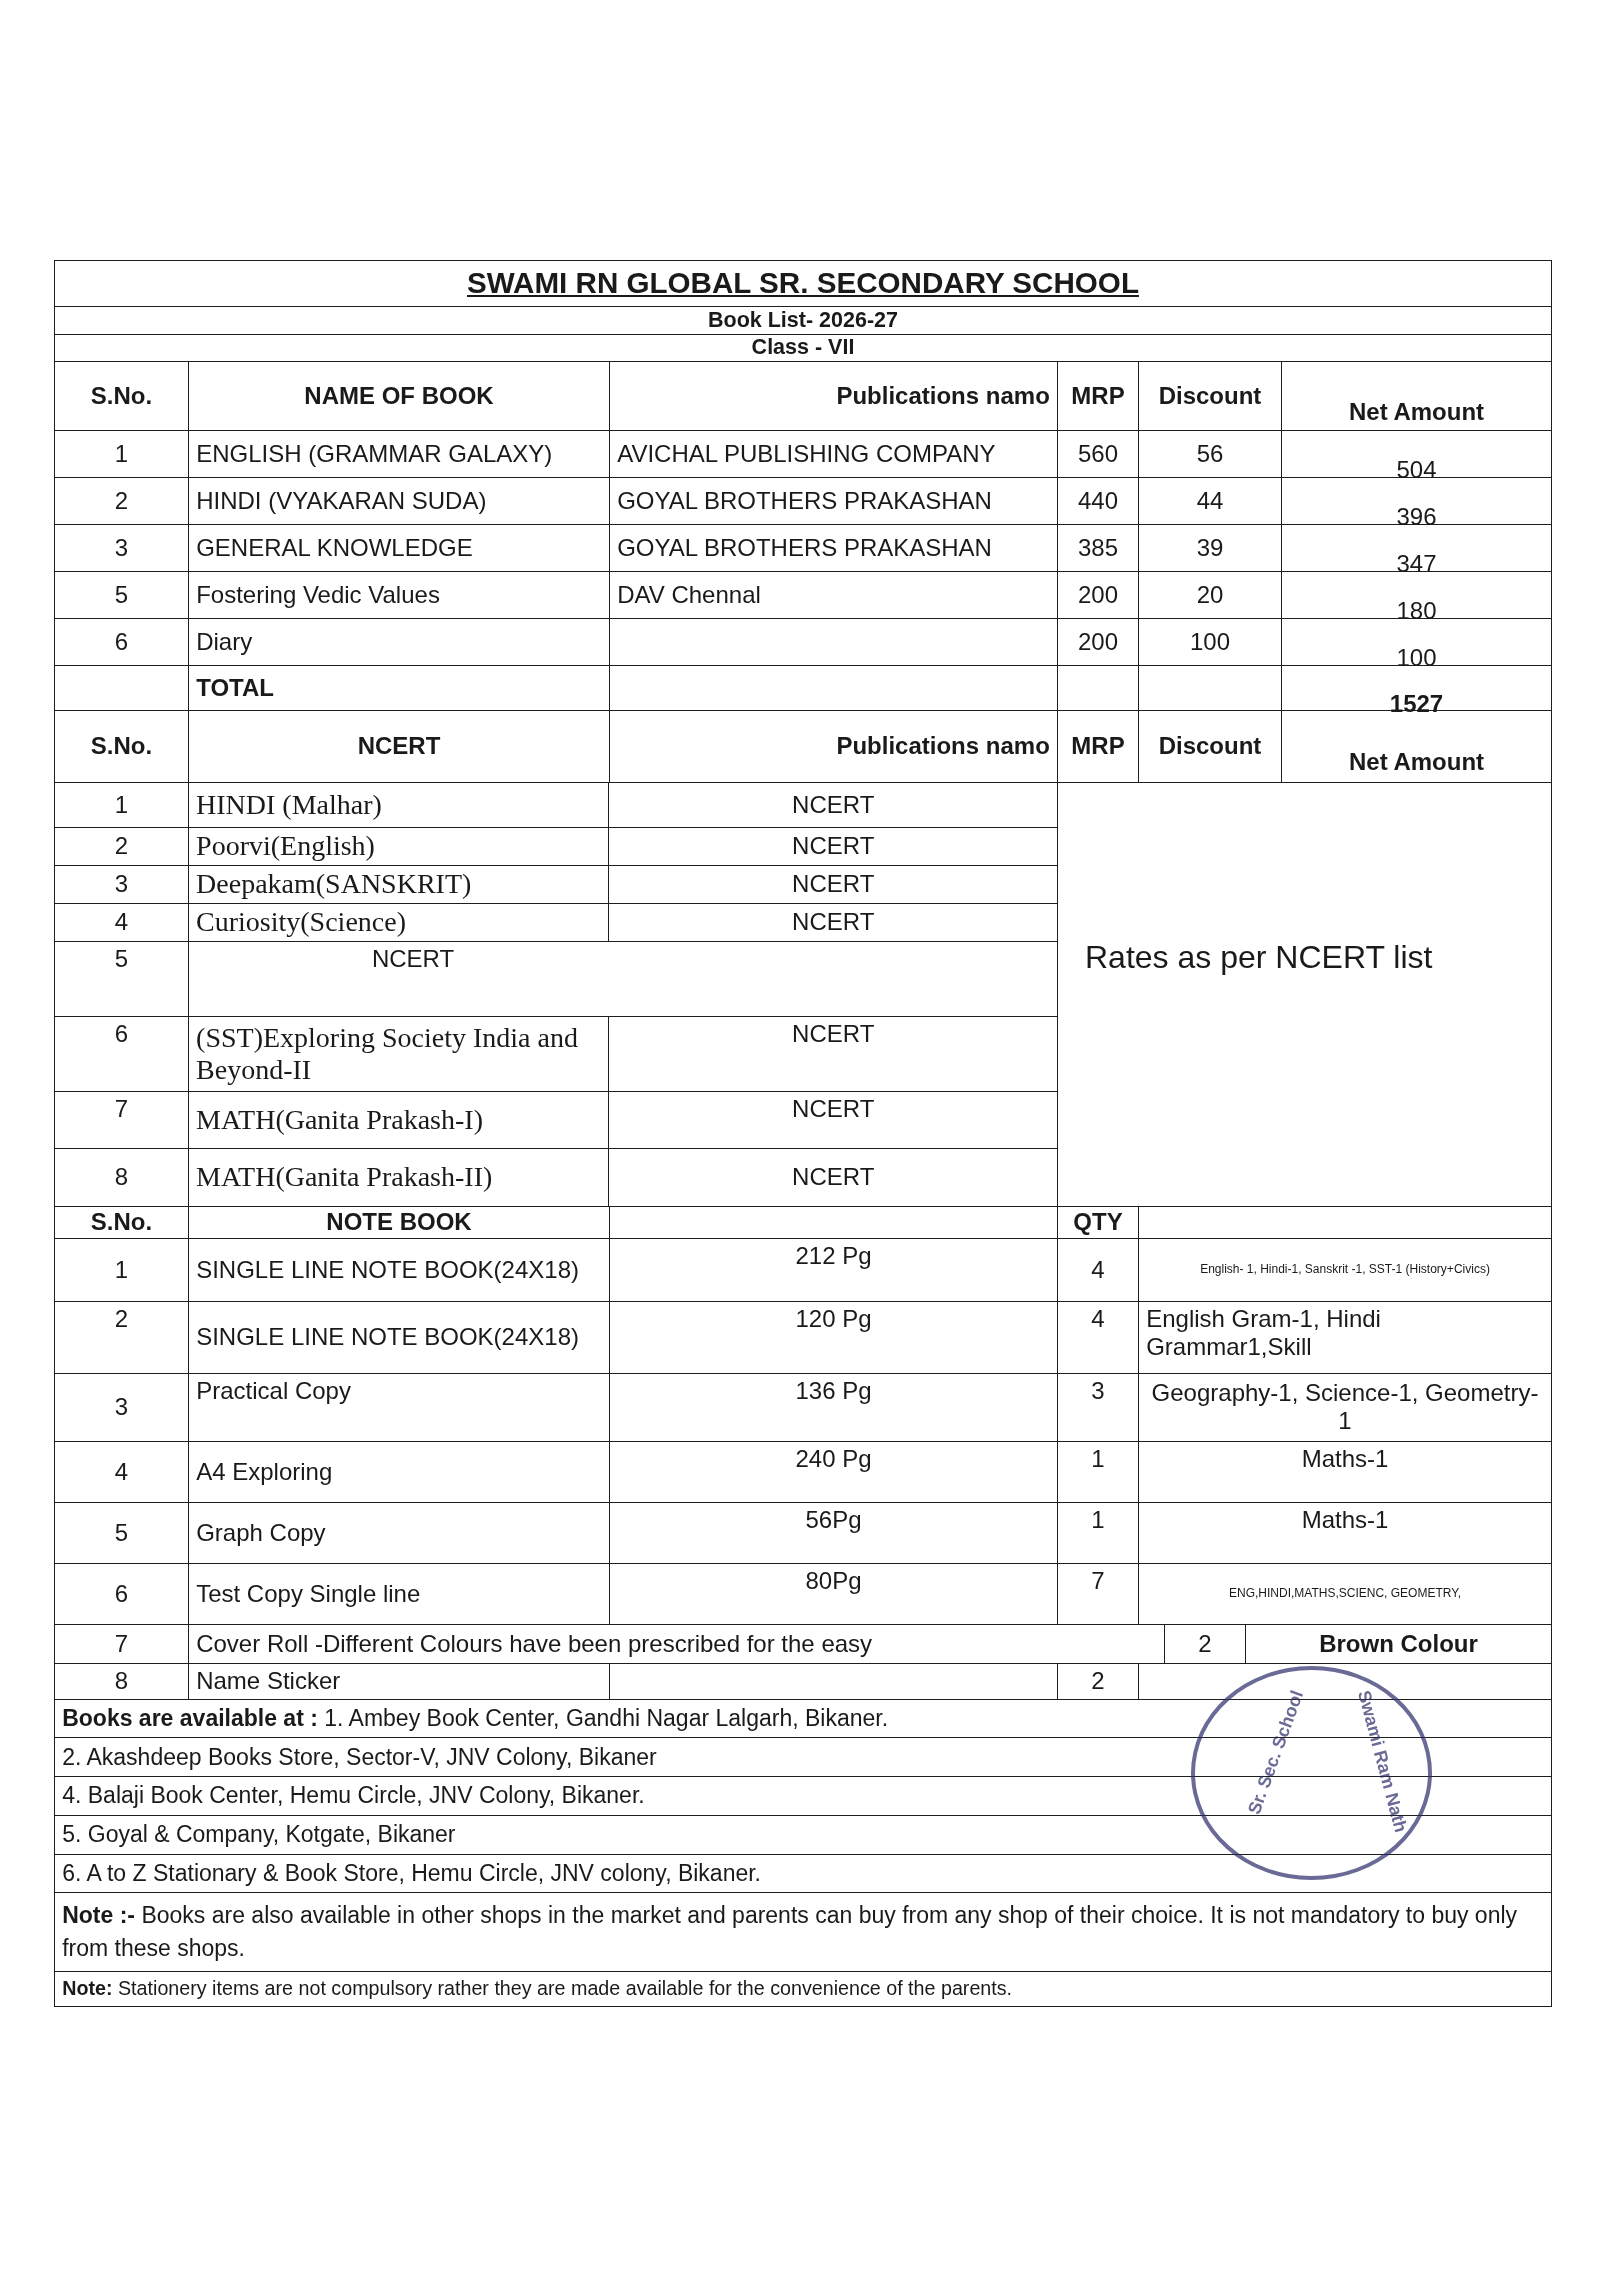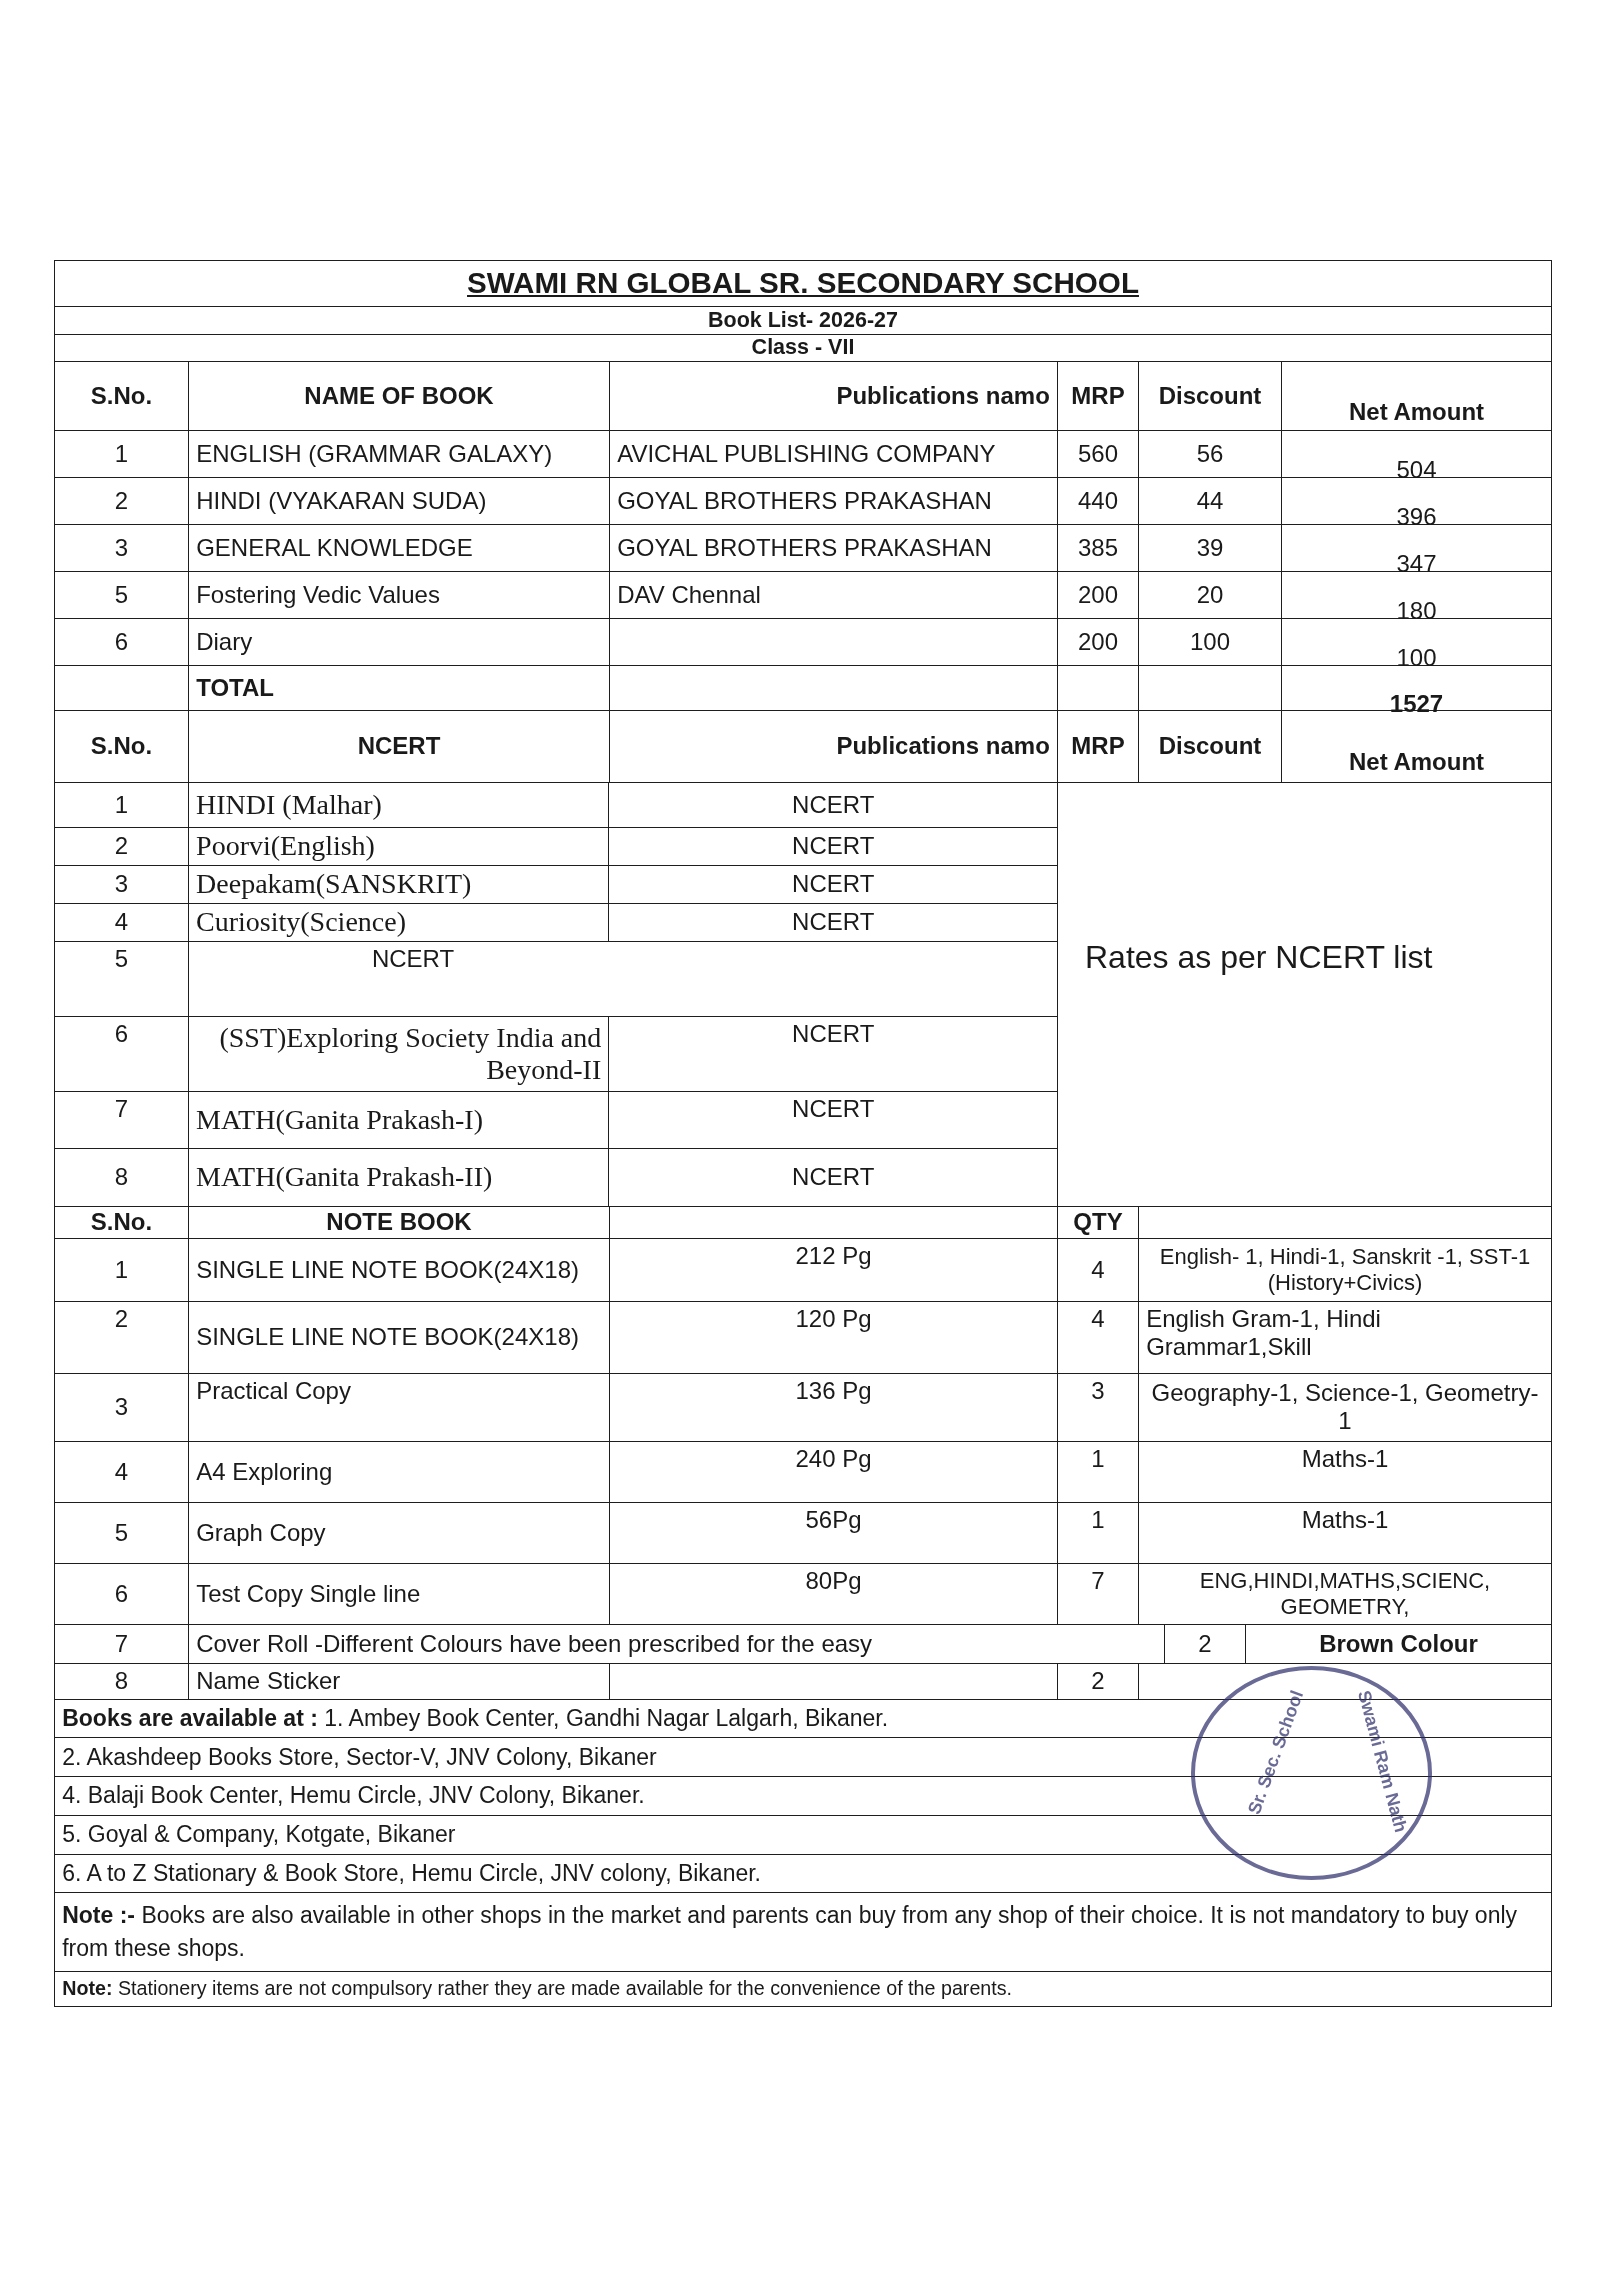--- a/index.html
+++ b/index.html
@@ -6,24 +6,24 @@
   body { width: 1620px; height: 2293px; position: relative; overflow: hidden;
          font-family: "Liberation Sans", sans-serif; color: #1a1a1a; }
   .sheet { position: absolute; left: 54px; top: 260px; width: 1496px; }
   .sheet * { box-sizing: border-box; }
   .b { border: 1.8px solid #1e1e1e; }
   .row { display: flex; border-bottom: 1.8px solid #1e1e1e; }
   .cell { border-right: 1.8px solid #1e1e1e; padding: 3.6px 7.2px; font-size: 24px; display: flex; align-items: center; }
   .cell:last-child { border-right: none; }
   .ctr { justify-content: center; text-align: center; }
   .bold { font-weight: bold; }
-  .serif { font-family: "Liberation Serif", serif; font-size: 28px; text-align: right; }
+  .serif { font-family: "Liberation Serif", serif; font-size: 28px; }
   .title-row { justify-content: center; font-weight: bold; font-size: 29.6px; padding: 5.4px 0; text-decoration: underline; }
   .sub-row { justify-content: center; font-weight: bold; font-size: 21.5px; padding: 0.9px 0; }
-  .small { font-size: 22px; line-height: 1.15; }
+  .small { font-size: 12px; line-height: 1.15; }
   .note { padding: 5.4px 7.2px; font-size: 23px; border-bottom: 1.8px solid #1e1e1e; }
   .note.small-note { font-size: 19.7px; }
   .w-sno1 { width: 134px; } .w-name1 { width: 421px; } .w-pub1 { width: 448px; }
   .w-mrp1 { width: 81px; } .w-disc1 { width: 143px; } .w-net1 { flex: 1; margin-top: 32px; }
   .w-sno3 { width: 134px; } .w-name3 { width: 421px; } .w-pg3 { width: 448px; }
   .w-qty3 { width: 81px; } .w-det3 { flex: 1; }
   .ncert-wrap { display: flex; border-bottom: 1.8px solid #1e1e1e; }
   .ncert-left { width: 1003px; border-right: 1.8px solid #1e1e1e; }
   .ncert-left .row:last-child { border-bottom: none; }
   .ncert-right { flex: 1; padding: 161px 9px 0 27px; font-size: 32px; line-height: 1.4; }

